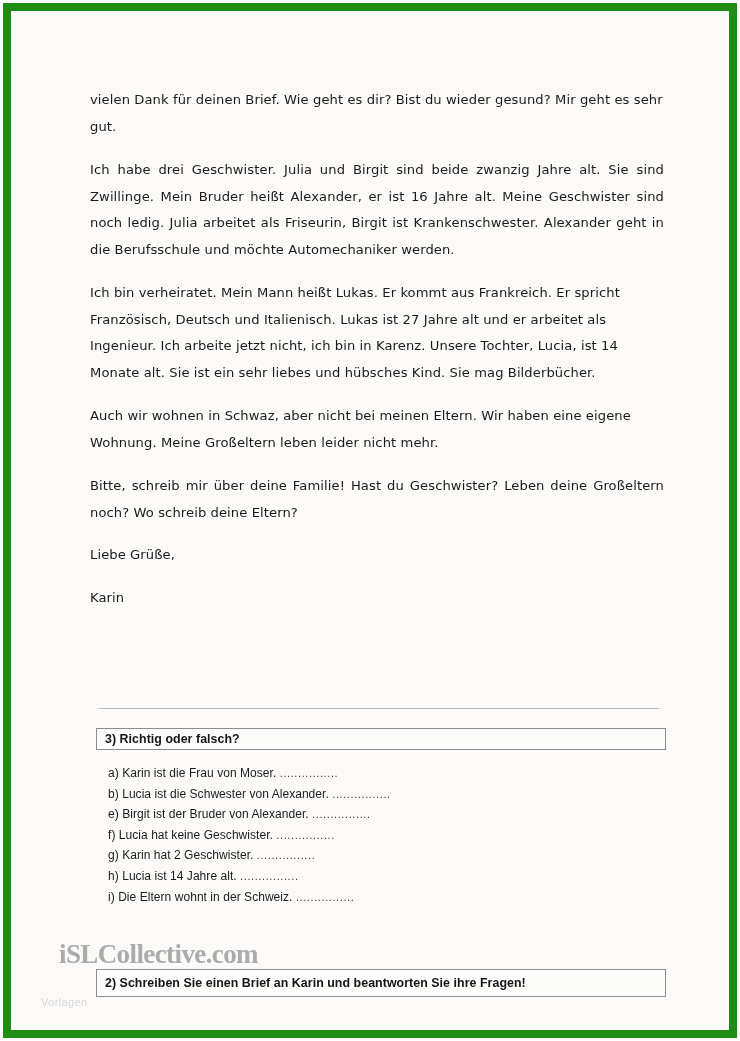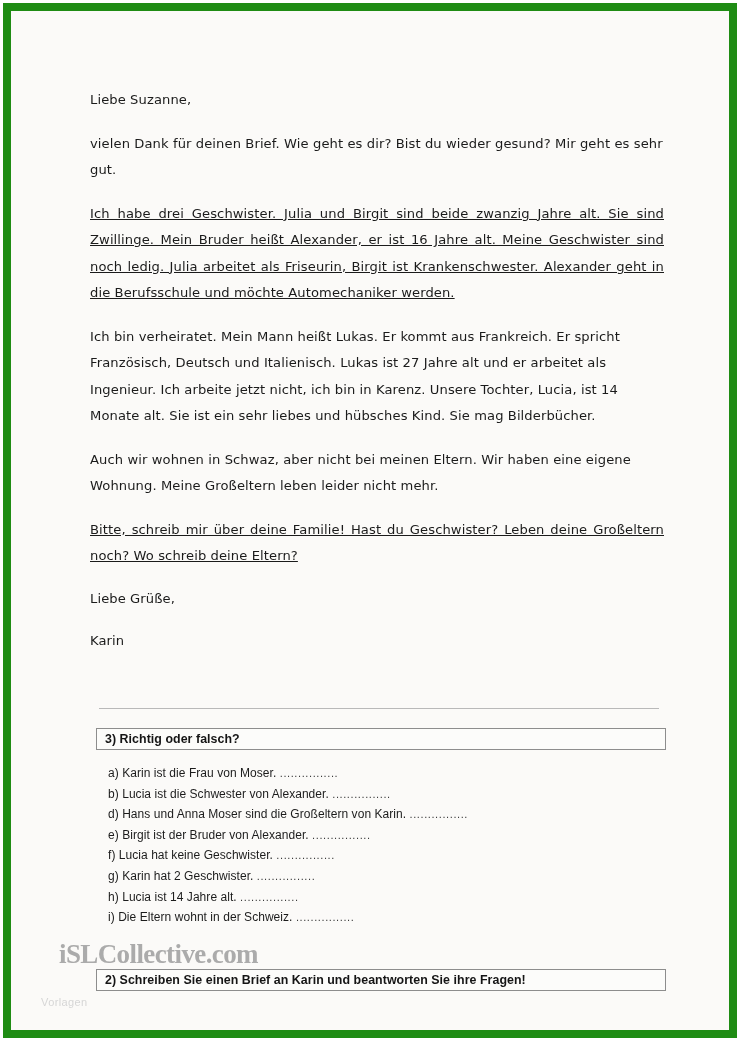--- a/index.html
+++ b/index.html
@@ -55,21 +55,21 @@
 
   .para {
     font-family: "DejaVu Sans", sans-serif;
     font-size: 13.1px;
     line-height: 26.5px;
     color: #1b1b1b;
     letter-spacing: .1px;
     margin: 0 0 17px 0;
     text-align: left;
   }
-  .para.justify { text-align: justify; text-justify: inter-word; text-decoration: underline; }
+  .para.justify { text-align: justify; text-justify: inter-word; }
   .para.last { margin-bottom: 0; }
   .para.tight { margin-bottom: 16px; }
 
   
   #divider {
     position: absolute;
     left: 88px;
     top: 697px;
     width: 560px;
     height: 1px;
@@ -97,21 +97,21 @@
   #task-1 {
     left: 85px;
     top: 717px;
     width: 570px;
     height: 22px;
   }
   #task-2 {
     left: 85px;
     top: 958px;
     width: 570px;
-    height: 22px;
+    height: 28px;
   }
 
   
   #question-list {
     position: absolute;
     left: 97px;
     top: 752px;
     width: 545px;
     margin: 0;
     padding: 0;
@@ -159,40 +159,38 @@
 </head>
 <body>
 
 <div id="page">
 
   <div id="green-frame"></div>
 
   <div id="sheet">
 
     <div id="letter">
-      <p class="para">Liebe Suzanne,</p>
       <p class="para">vielen Dank für deinen Brief. Wie geht es dir? Bist du wieder gesund? Mir geht es sehr gut.</p>
       <p class="para justify">Ich habe drei Geschwister. Julia und Birgit sind beide zwanzig Jahre alt. Sie sind Zwillinge. Mein Bruder heißt Alexander, er ist 16 Jahre alt. Meine Geschwister sind noch ledig. Julia arbeitet als Friseurin, Birgit ist Krankenschwester. Alexander geht in die Berufsschule und möchte Automechaniker werden.</p>
       <p class="para">Ich bin verheiratet. Mein Mann heißt Lukas. Er kommt aus Frankreich. Er spricht Französisch, Deutsch und Italienisch. Lukas ist 27 Jahre alt und er arbeitet als Ingenieur. Ich arbeite jetzt nicht, ich bin in Karenz. Unsere Tochter, Lucia, ist 14 Monate alt. Sie ist ein sehr liebes und hübsches Kind. Sie mag Bilderbücher.</p>
       <p class="para">Auch wir wohnen in Schwaz, aber nicht bei meinen Eltern. Wir haben eine eigene Wohnung. Meine Großeltern leben leider nicht mehr.</p>
       <p class="para justify tight">Bitte, schreib mir über deine Familie! Hast du Geschwister? Leben deine Großeltern noch? Wo schreib deine Eltern?</p>
       <p class="para tight">Liebe Grüße,</p>
       <p class="para last">Karin</p>
     </div>
 
     <div id="divider"></div>
 
     <div class="task-box" id="task-1">
       <span class="task-label">3) Richtig oder falsch?</span>
     </div>
 
     <ul id="question-list">
       <li><span>a) Karin ist die Frau von Moser.</span> <span class="dots">................</span></li>
       <li><span>b) Lucia ist die Schwester von Alexander.</span> <span class="dots">................</span></li>
-      <li><span>d) Hans und Anna Moser sind die Großeltern von Karin.</span> <span class="dots">................</span></li>
       <li><span>e) Birgit ist der Bruder von Alexander.</span> <span class="dots">................</span></li>
       <li><span>f) Lucia hat keine Geschwister.</span> <span class="dots">................</span></li>
       <li><span>g) Karin hat 2 Geschwister.</span> <span class="dots">................</span></li>
       <li><span>h) Lucia ist 14 Jahre alt.</span> <span class="dots">................</span></li>
       <li><span>i) Die Eltern wohnt in der Schweiz.</span> <span class="dots">................</span></li>
     </ul>
 
     <div id="watermark-islcollective">iSLCollective.com</div>
 
     <div class="task-box" id="task-2">

